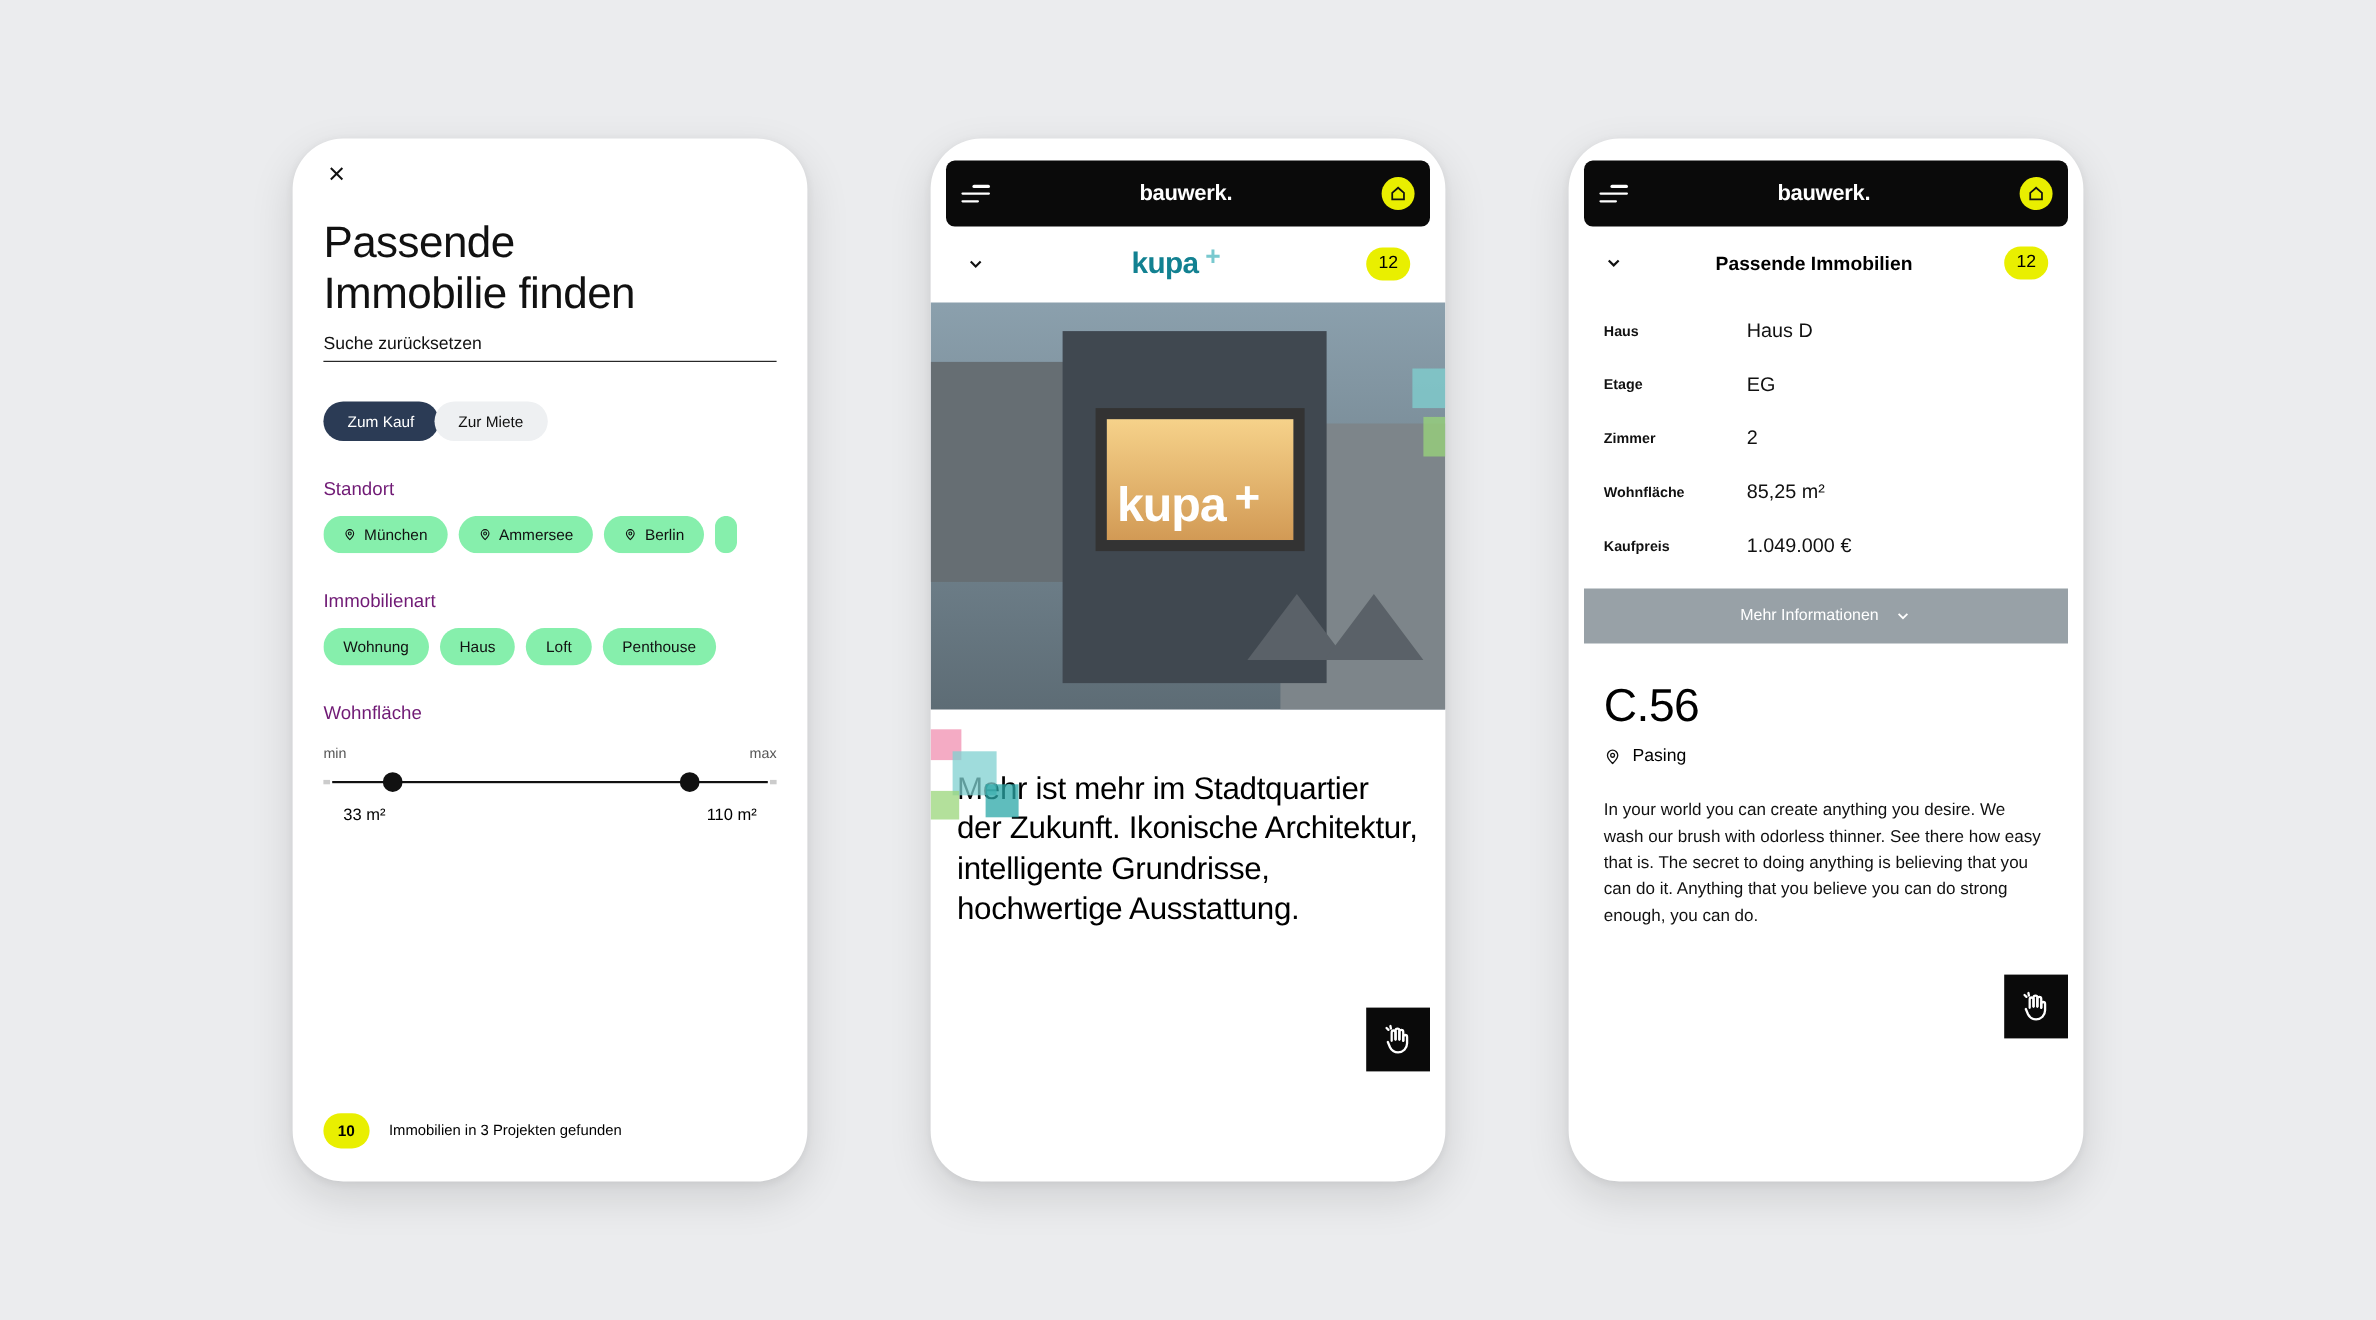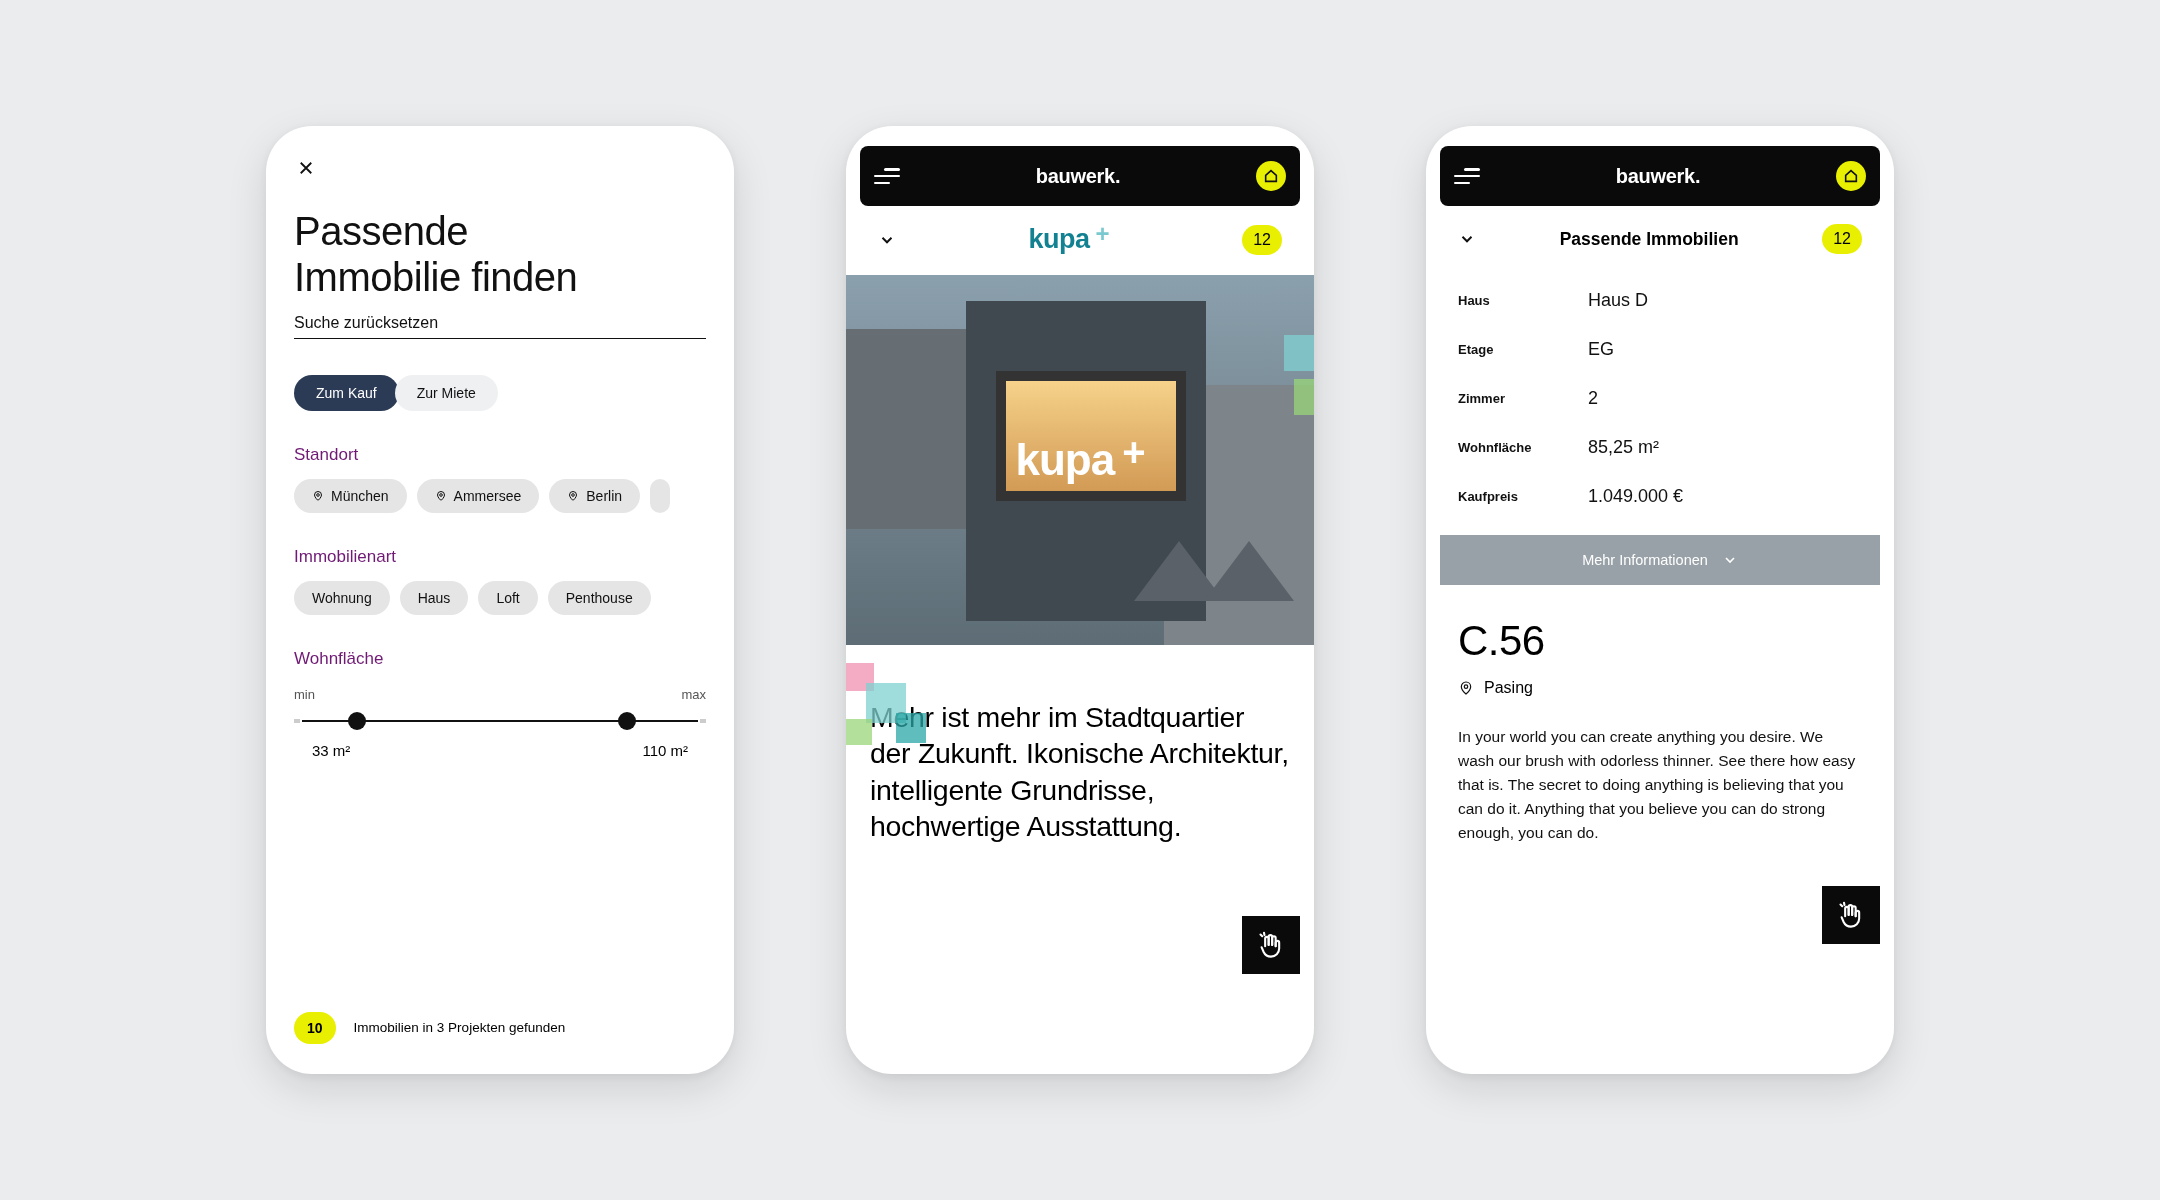--- a/index.html
+++ b/index.html
@@ -19,31 +19,31 @@
     background: #ffffff;
     border-radius: 46px;
     box-shadow: 0 14px 40px rgba(0,0,0,0.12), 0 2px 8px rgba(0,0,0,0.06);
     overflow: hidden;
     position: relative;
     display: flex;
     flex-direction: column;
   }
 
   
-  .p1 { padding: 30px 28px 0 28px; }
+  .p1 { padding: 20px 28px 0 28px; }
   .close-x { font-size: 24px; color:#111; width:24px; height:24px; display:flex; align-items:center; justify-content:center; cursor:pointer; }
   .p1-title { font-size: 40px; line-height: 1.15; font-weight: 500; color:#111; margin-top: 28px; letter-spacing:-0.5px;}
   .reset-link { font-size: 16px; color:#111; margin-top: 14px; display:inline-block; padding-bottom:6px; border-bottom: 1.5px solid #111; }
   .toggle-row { display:flex; margin-top: 36px; }
   .toggle-pill { border-radius: 999px; padding: 10px 22px; font-size: 14px; font-weight:500; cursor:pointer; }
   .toggle-pill.active { background:#2b3b55; color:#fff; }
   .toggle-pill.inactive { background:#eef0f2; color:#111; margin-left:-4px; }
   .section-label { font-size: 17px; color:#701a75; margin-top: 34px; margin-bottom: 14px; font-weight:400;}
   .chip-row { display:flex; gap:10px; overflow:hidden; }
-  .chip { background:#e5e5e5; border-radius: 999px; padding: 9px 18px; font-size: 14px; color:#111; display:flex; align-items:center; gap:7px; white-space:nowrap; cursor:pointer;}
+  .chip { background:#86efac; border-radius: 999px; padding: 9px 18px; font-size: 14px; color:#111; display:flex; align-items:center; gap:7px; white-space:nowrap; cursor:pointer;}
   .pin-ico { width:12px; height:14px; }
   .slider-row { position:relative; margin-top:4px; }
   .minmax { display:flex; justify-content:space-between; font-size:13px; color:#555; }
   .slider-track { position:relative; height:2px; background:#111; margin:18px 8px 0 8px; }
   .slider-track::before, .slider-track::after { content:""; position:absolute; top:-1px; width:6px; height:4px; background:#ccc; }
   .slider-track::before{ left:-8px;} .slider-track::after{ right:-8px;}
   .dot { position:absolute; top:50%; transform:translate(-50%,-50%); width:18px; height:18px; border-radius:999px; background:#111; cursor:pointer;}
   .dot.a{ left:14%;} .dot.b{ left:82%; }
   .slider-values { display:flex; justify-content:space-between; font-size:15px; margin:20px 18px 0 18px;}
   .p1-footer {

